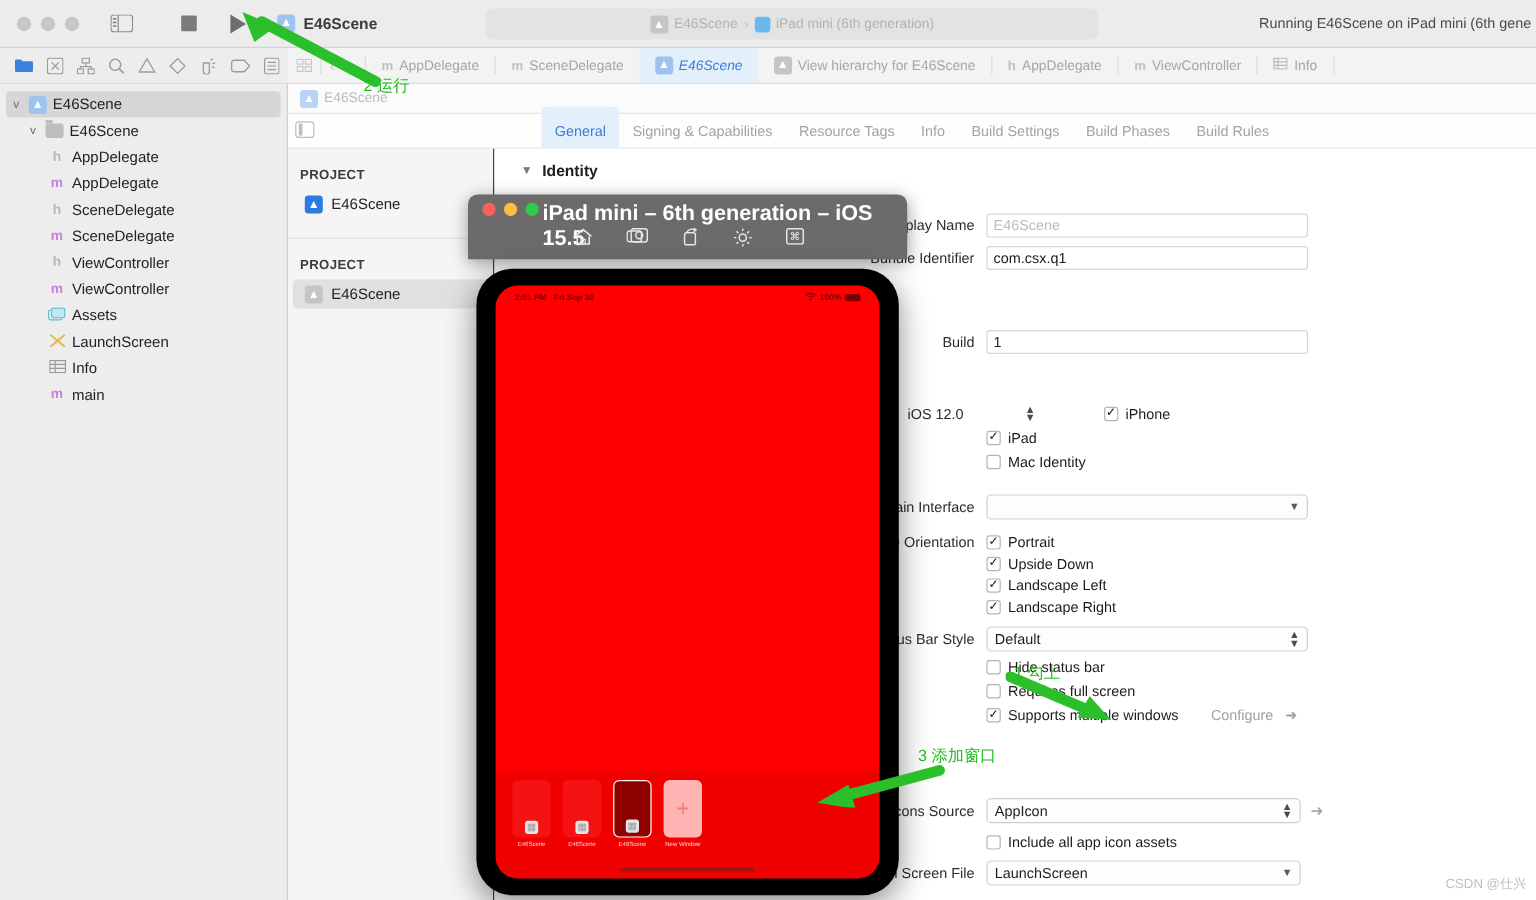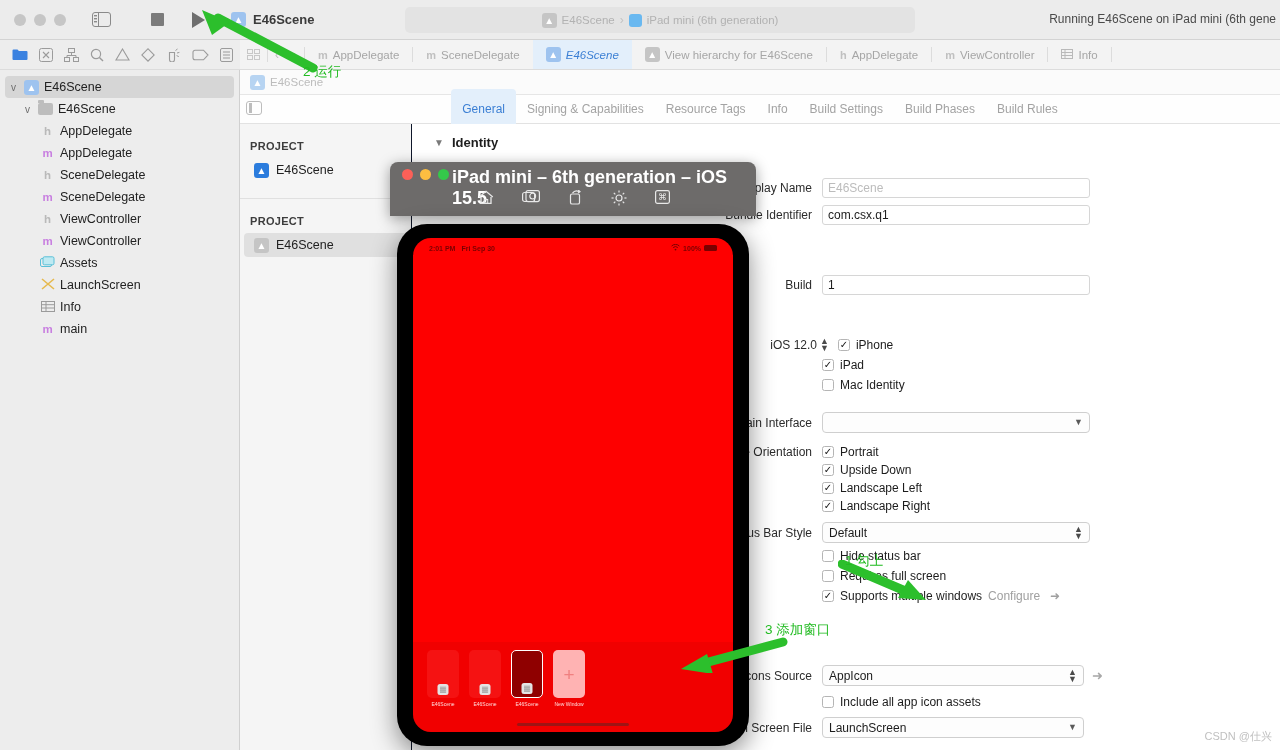--- a/index.html
+++ b/index.html
@@ -476,21 +476,21 @@
       <span class="flabel">Bundle Identifier</span>
       <span class="fin" style="width:268px;">com.csx.q1</span>
     </div>
 
 
     <div class="frow" style="left:250px; top:135px;margin-top:16px;">
       <span class="flabel">Build</span>
       <span class="fin" style="width:268px;">1</span>
     </div>
 
-    <div class="frow" style="left:262px; top:214px;">
+    <div class="frow" style="left:248px; top:214px;gap:48px;">
       <span class="flabel" style="width:146px; padding-right:3px;">iOS 12.0</span>
       <span class="steppy" style="margin-right:9px;">▲<br>▼</span>
       <span class="cbrow">
         <span class="cb">✓</span>
         <span>iPhone</span>
       </span>
     </div>
     <div class="frow" style="left:410px; top:234px;">
       <span class="cbrow">
         <span class="cb">✓</span>
@@ -554,21 +554,21 @@
     <div class="frow" style="left:410px; top:445px;">
       <span class="cbrow">
         <span class="cb"></span>
         <span>Requires full screen</span>
       </span>
     </div>
     <div class="frow" style="left:410px; top:465px;">
       <span class="cbrow">
         <span class="cb">✓</span>
         <span>Supports multiple windows</span>
-        <span style="color:#a0a0a0; margin-left:0;">Configure</span>
+        <span style="color:#a0a0a0; margin-left:21px;">Configure</span>
         <span style="color:#a0a0a0; margin-left:4px;">➜</span>
       </span>
     </div>
 
     <div class="frow" style="left:250px; top:541px;">
       <span class="flabel">App Icons Source</span>
       <span class="fsel" style="width:262px;">
         <span>AppIcon</span>
         <span class="steppy">▲<br>▼</span>
       </span>

